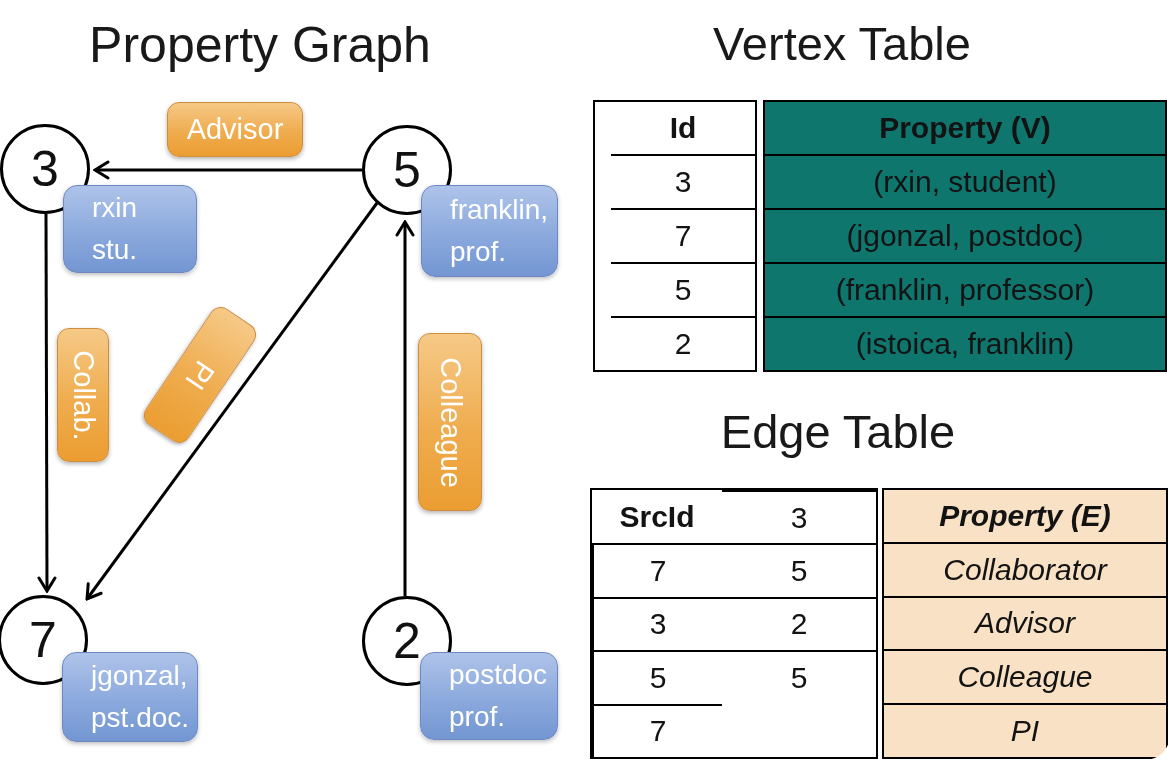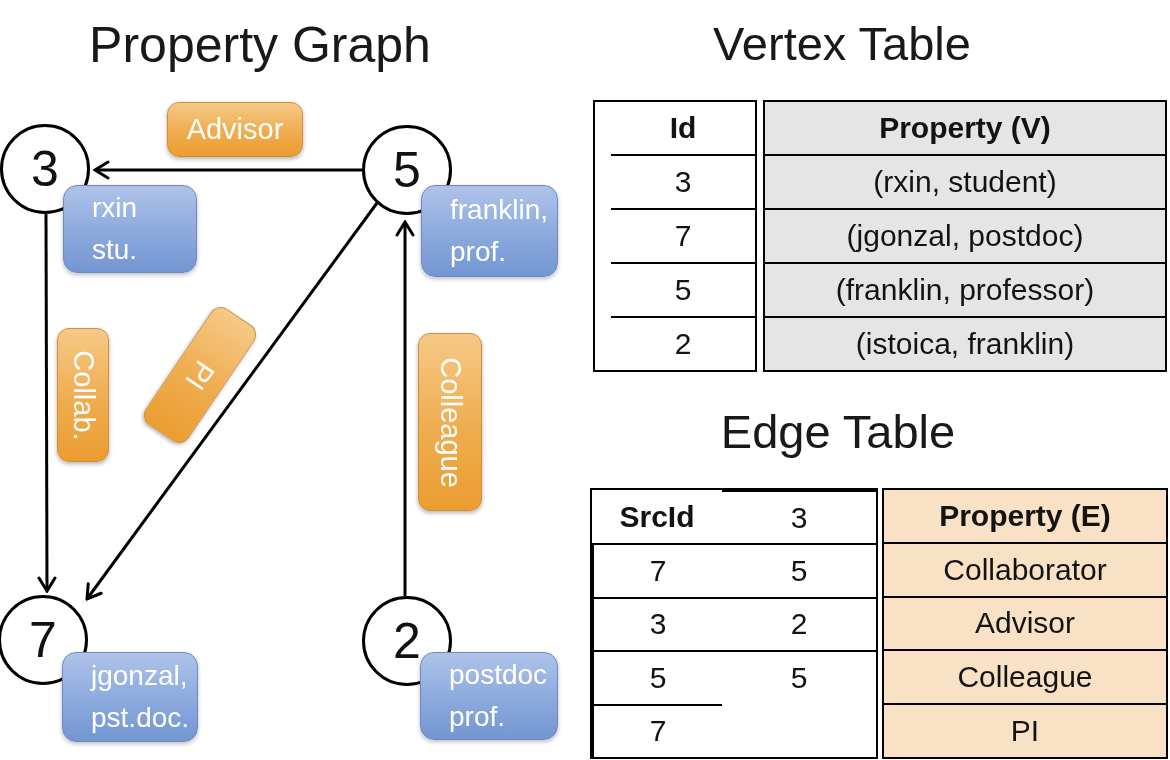--- a/index.html
+++ b/index.html
@@ -1,17 +1,17 @@
 <!DOCTYPE html>
 <html><head>
 <meta charset="utf-8">
 <style>
   html,body{margin:0;padding:0;background:#fff;}
   .stage{position:relative;width:1170px;height:760px;background:#fff;overflow:hidden;
-         font-family:"Liberation Sans","DejaVu Sans",sans-serif;color:#151515;}
+         font-family:"Liberation Sans","DejaVu Sans",sans-serif;color:#151515;border-radius:25px;}
   .title{position:absolute;text-align:center;font-weight:300;color:#191919;letter-spacing:0px;white-space:nowrap;}
   .graph-title{left:0;top:16px;width:520px;font-size:50px;}
   .vertex-title{left:562px;top:16px;width:560px;font-size:47px;}
   .edge-title{left:558px;top:404px;width:560px;font-size:47px;}
 
   svg.edges{position:absolute;left:0;top:0;}
 
   .node{position:absolute;width:90px;height:90px;border:3.5px solid #000;border-radius:50%;
         background:#fff;box-sizing:border-box;display:flex;align-items:center;justify-content:center;}
   .node-id{font-size:50px;font-weight:300;color:#111;}
@@ -30,22 +30,22 @@
          border:1px solid #6E88C4;box-shadow:0 2px 4px rgba(0,0,0,.25);
          padding:8px 28px;display:flex;flex-direction:column;justify-content:center;}
   .vprop .line{color:#fff;font-size:28px;line-height:1.5;white-space:nowrap;}
 
   .tbl{position:absolute;display:flex;}
   .subtable{box-sizing:border-box;border:2.5px solid #000;display:flex;flex-direction:column;background:#fff;}
   .subtable .cell{flex:1;display:flex;align-items:center;justify-content:center;
                   font-size:30px;color:#131313;}
   .subtable .cell.bt{border-top:2px solid #000;}
   .hdr{font-weight:bold;}
-  .blue{background:#e5e5e5;}
-  .tan{background:#F8E1C4;}
+  .blue{background:#0f766e;}
+  .tan{background:#F8E1C4;font-style:italic;}
   .grid2{display:grid;grid-template-columns:130px 1fr;grid-template-rows:repeat(5,1fr);}
   .grid2 .cell{display:flex;align-items:center;justify-content:center;font-size:30px;}
   .grid2 .cell.bl{border-left:2px solid #000;}
   .grid2 .cell.bt{border-top:2px solid #000;}
 </style>
 </head>
 <body>
 
 <div class="stage">
 

